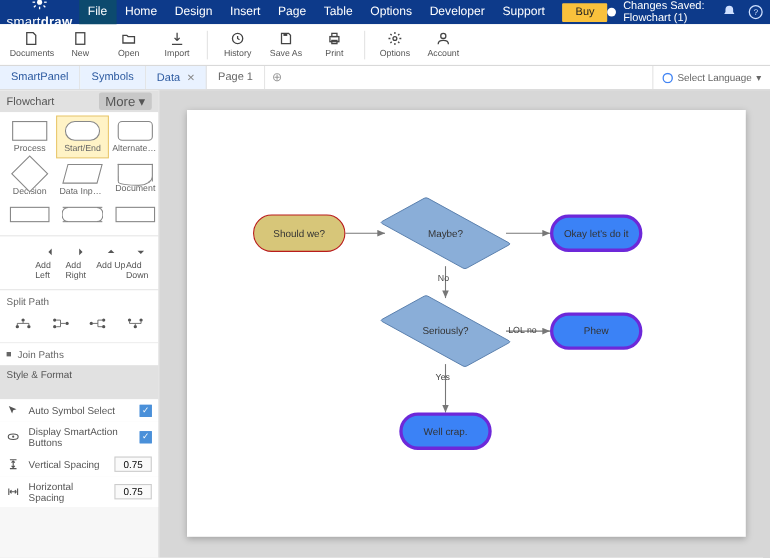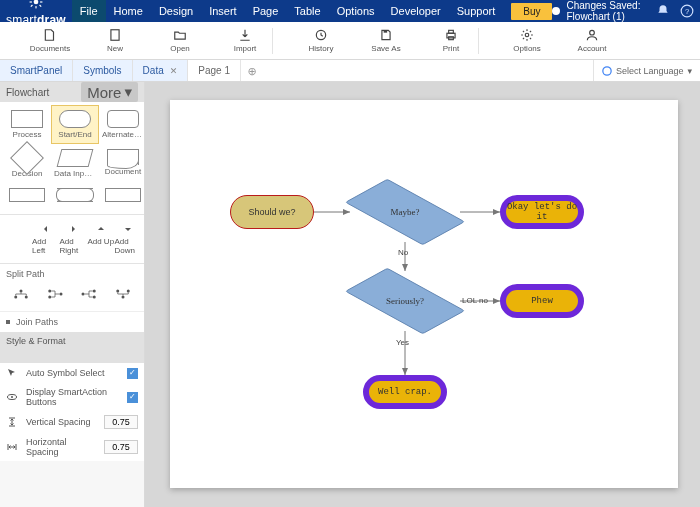--- a/index.html
+++ b/index.html
@@ -13,40 +13,40 @@
   .menubar .item { padding: 0 8px; height: 22px; line-height: 22px; font-size: 11px; cursor: pointer; }
   .menubar .item.active { background: #0c4a6e; }
   .buy-btn { background: #f9c13c; color: #222; border: none; padding: 3px 12px; margin-left: 8px; border-radius: 1px; font-size: 10px; cursor: pointer; }
   .top-spacer { flex: 1; }
   .status-area { display: flex; align-items: center; gap: 6px; font-size: 10px; }
   .status-dot { width: 8px; height: 8px; border-radius: 50%; background: #fff; flex: 0 0 auto; }
   .top-icons { display: flex; align-items: center; gap: 10px; margin-left: 10px; }
   .top-ic { width: 14px; height: 14px; fill: #cfe0ff; cursor: pointer; }
 
   .ribbon { height: 38px; background: #fff; display: flex; align-items: center; padding: 0 8px; border-bottom: 1px solid #d9d9d9; gap: 2px; }
-  .ribbon .btn { display: flex; flex-direction: column; align-items: center; gap: 2px; width: 42px; cursor: pointer; margin-left: 21px; }
+  .ribbon .btn { display: flex; flex-direction: column; align-items: center; gap: 2px; width: 42px; cursor: pointer; }
   .ribbon .btn svg { width: 14px; height: 14px; fill: #444; }
   .ribbon .lbl { font-size: 8px; color: #555; }
   .ribbon .sep { width: 1px; height: 26px; background: #e3e3e3; margin: 0 4px; }
 
   .tabstrip { height: 22px; background: #fff; border-bottom: 1px solid #d9d9d9; display: flex; align-items: stretch; }
   .tabstrip .tab { padding: 0 10px; line-height: 22px; font-size: 10px; border-right: 1px solid #e2e2e2; color: #444; cursor: pointer; }
   .tabstrip .tab.panel { background: #e9f2ff; color: #2c5aa0; }
   .tabstrip .close-x { font-size: 9px; color: #888; margin-left: 6px; }
   .tabstrip .page { padding: 0 10px; line-height: 22px; color: #666; font-size: 10px; border-right: 1px solid #e5e5e5; cursor: pointer; }
   .tabstrip .add-page { width: 22px; text-align: center; line-height: 22px; color: #999; cursor: pointer; }
   .tab-spacer { flex: 1; }
   .lang-sel { display: flex; align-items: center; gap: 4px; padding: 0 8px; border-left: 1px solid #e3e3e3; font-size: 9px; color: #666; cursor: pointer; }
   .glogo { width: 10px; height: 10px; }
 
   .workarea { display: flex; height: calc(507px - 22px - 38px - 22px); }
   .sidepanel { width: 145px; background: #f7f7f7; border-right: 1px solid #d9d9d9; overflow: hidden; display: flex; flex-direction: column; }
   .panel-head { height: 20px; background: #e1e1e1; display: flex; align-items: center; padding: 0 6px; font-size: 10px; color: #555; }
   .panel-head .spacer { flex: 1; }
-  .more-btn { background: #c8c8c8; color: #555; font-size: 15px; padding: 1px 6px; border-radius: 2px; display: flex; align-items: center; gap: 3px; cursor: pointer; margin-left: 20px; }
+  .more-btn { background: #c8c8c8; color: #555; font-size: 12px; padding: 1px 6px; border-radius: 2px; display: flex; align-items: center; gap: 3px; cursor: pointer; margin-left: 20px; }
 
   .shape-grid { display: grid; grid-template-columns: repeat(3,1fr); padding: 4px 4px 6px; gap: 2px; background: #fff; }
   .shape-cell { display: flex; flex-direction: column; align-items: center; gap: 2px; padding: 4px 2px; cursor: pointer; }
   .shape-cell.sel { background: #fff3c6; outline: 1px solid #e8c564; }
   .shape-cell .shp { width: 32px; height: 18px; border: 1px solid #888; background: #fff; }
   .shp.process { border-radius: 0; }
   .shp.startend { border-radius: 9px; }
   .shp.altproc { border-radius: 4px; }
   .shp.decision { width: 24px; height: 24px; transform: rotate(45deg); margin: -3px 0; }
   .shp.datainput { transform: skewX(-15deg); }
@@ -78,24 +78,24 @@
   .opt-row input.val { width: 34px; font-size:9px; padding:1px 2px; border:1px solid #ccc; background:#fafafa; text-align:center; }
   .opt-row .chk { width:11px; height:11px; border:1px solid #4a90d9; background:#4a90d9; position:relative; flex:0 0 auto; cursor:pointer;}
   .opt-row .chk::after { content:"✓"; color:#fff; font-size:8px; position:absolute; top:-1px; left:1px; }
 
   .canvas-wrap { flex:1; background:#d7d7d7; position:relative; overflow:hidden; }
   .paper { position:absolute; left:25px; top:18px; width:508px; height:388px; background:#fff; box-shadow:0 2px 6px rgba(0,0,0,.25); }
   .flow { position:absolute; left:0; top:0; width:100%; height:100%; }
 
   .node { position:absolute; display:flex; align-items:center; justify-content:center; font-size:9px; color:#333; text-align:center; }
   .shape-start { width:84px; height:34px; border-radius:17px; background:#d7c679; border:1px solid #b91c1c; }
-  .shape-dec { width:110px; height:60px;font-family:Liberation Serif, serif; }
+  .shape-dec { width:110px; height:60px; }
   .shape-dec .diamond { position:absolute; inset:0; background:#8aaed8; border:1px solid #5a7fad; transform:scaleY(.55) rotate(45deg); transform-origin:center; border-radius:3px; }
   .shape-dec span { position:relative; }
-  .shape-proc { width:84px; height:34px; border-radius:17px; background:#eab308; border:6px solid #6d28d9;font-family:Liberation Mono, monospace; }
+  .shape-proc { width:84px; height:34px; border-radius:17px; background:#3b82f6; border:3px solid #6d28d9; }
   .edge-label { position:absolute; font-size:8px; color:#444; }
 
   svg.edges { position:absolute; left:0; top:0; width:100%; height:100%; overflow:visible; }
   svg.edges line { stroke:#777; stroke-width:1; marker-end:url(#arrow); }
 </style>
 </head>
 <body>
 
 <div class="topbar">
   <div class="logo-area">

